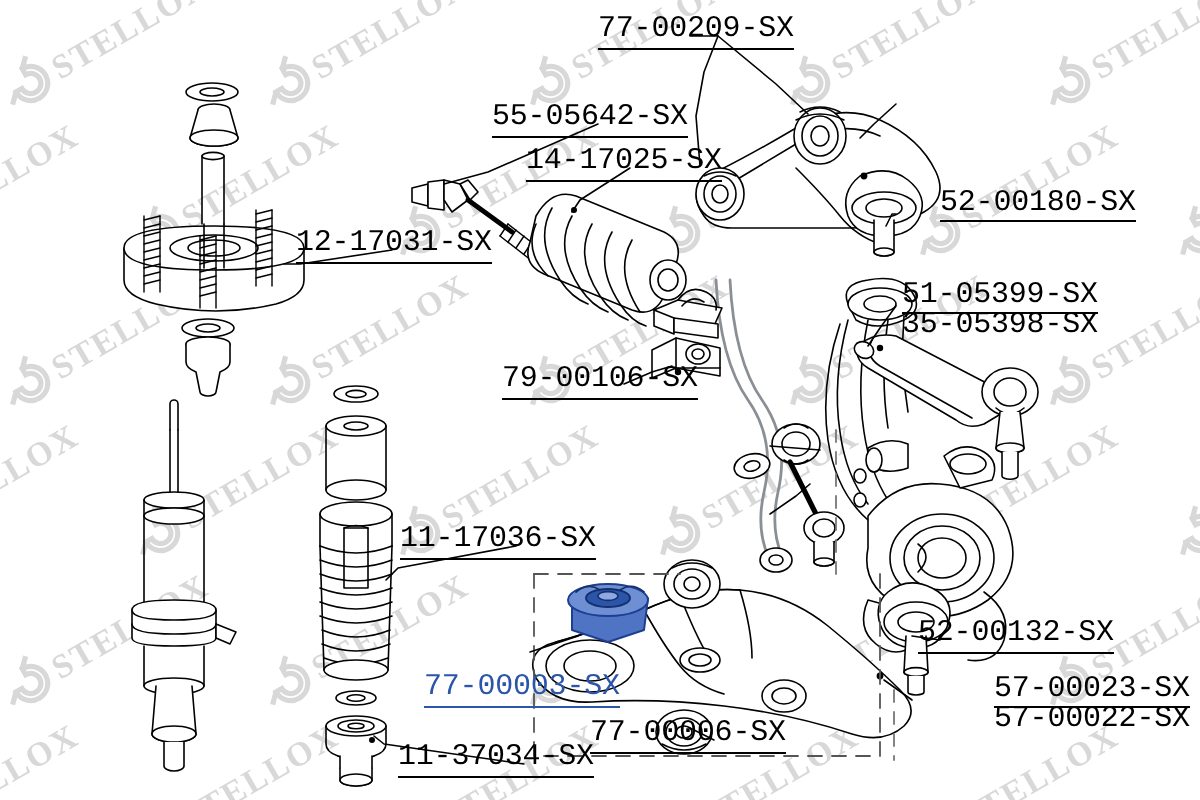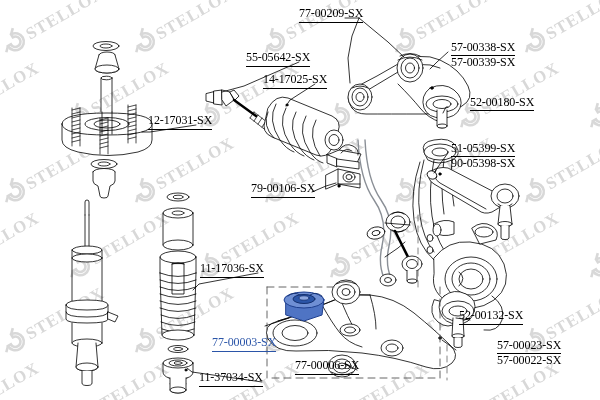--- a/index.html
+++ b/index.html
@@ -6,22 +6,22 @@
   #stage{
     position:relative;width:600px;height:400px;overflow:hidden;
     background:#ffffff;
     font-family:"Liberation Sans",sans-serif;
   }
   #wm{position:absolute;inset:0;z-index:1;pointer-events:none;}
   #art{position:absolute;inset:0;z-index:2;}
   #labels{position:absolute;inset:0;z-index:3;}
   .lbl{
     position:absolute;
-    font-family:Liberation Serif, serif;
-    font-size:12px;
+    font-family:Liberation Mono, monospace;
+    font-size:15px;
     color:#000000;
     white-space:nowrap;
     letter-spacing:-0.1px;
   }
   .lbl.hl{color:#2b55a8;}
   .ul{border-bottom:1px solid #000;padding-bottom:1px;}
   .ul.hl{border-bottom:1px solid #2b55a8;margin-top:21px;}
   .grp{position:absolute;}
   .grp .lbl{position:static;display:block;line-height:12.5px;}
 </style>
@@ -391,30 +391,26 @@
       <div class="lbl ul" style="left: 299px; top: 6px;">77-00209-SX</div>
       <div class="lbl ul" style="left: 246px; top: 50px;">55-05642-SX</div>
       <div class="lbl ul" style="left: 263px; top: 72px;">14-17025-SX</div>
       <div class="lbl ul" style="left: 148px; top: 113px;">12-17031-SX</div>
       <div class="lbl ul" style="left: 251px; top: 181px;">79-00106-SX</div>
       <div class="lbl ul" style="left: 200px; top: 261px;">11-17036-SX</div>
       <div class="lbl ul hl" style="left: 212px; top: 314px;">77-00003-SX</div>
       <div class="lbl ul" style="left: 199px; top: 370px;">11-37034-SX</div>
       <div class="lbl ul" style="left: 295px; top: 358px;">77-00006-SX</div>
       <div class="lbl ul" style="left: 459px; top: 308px;">52-00132-SX</div>
-      <div class="grp" style="left: 451px; top: 41px;">
-        <div class="lbl ul">57-00338-SX</div>
-        <div class="lbl">57-00339-SX</div>
-      </div>
       <div class="grp" style="left: 470px; top: 96px;">
         <div class="lbl ul">52-00180-SX</div>
       </div>
       <div class="grp" style="left: 451px; top: 142px; text-align: center;">
         <div class="lbl ul">51-05399-SX</div>
-        <div class="lbl">90-05398-SX</div>
+        <div class="lbl">35-05398-SX</div>
       </div>
       <div class="grp" style="left: 459px; top: 339px; margin-left: 38px;">
         <div class="lbl ul">57-00023-SX</div>
         <div class="lbl">57-00022-SX</div>
       </div>
     </div>
 
 </div>
 
 </body></html>

